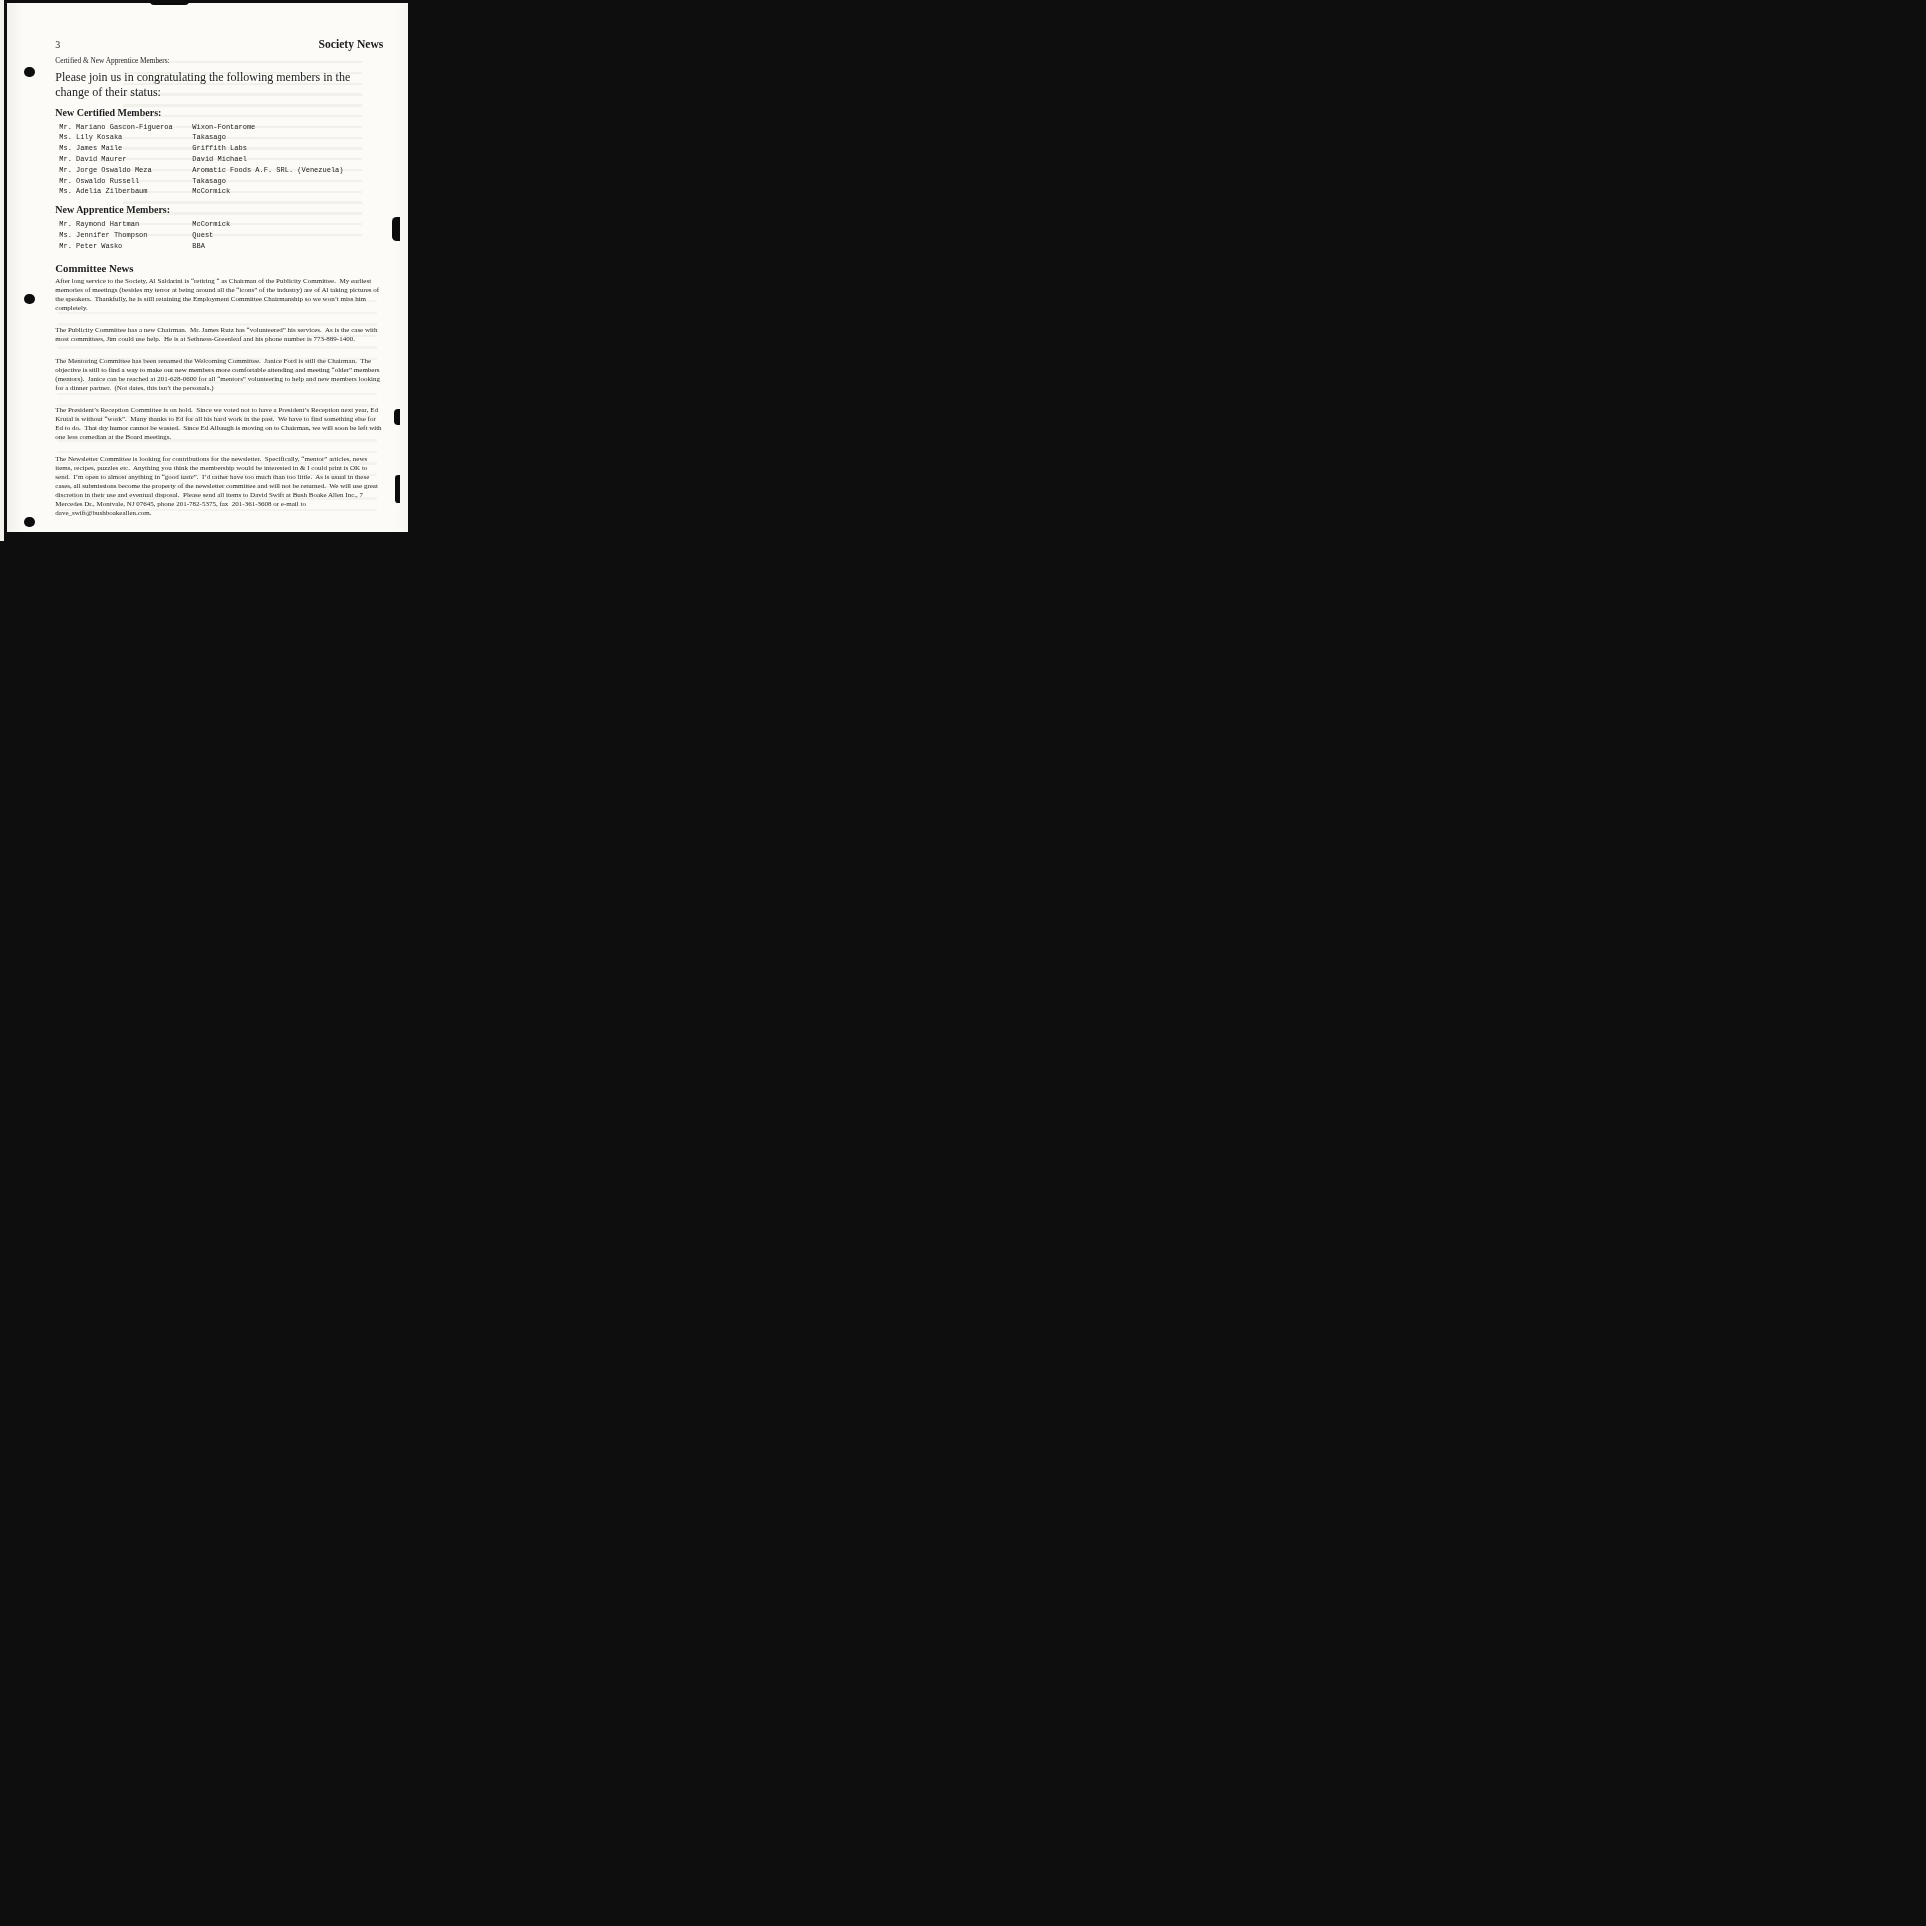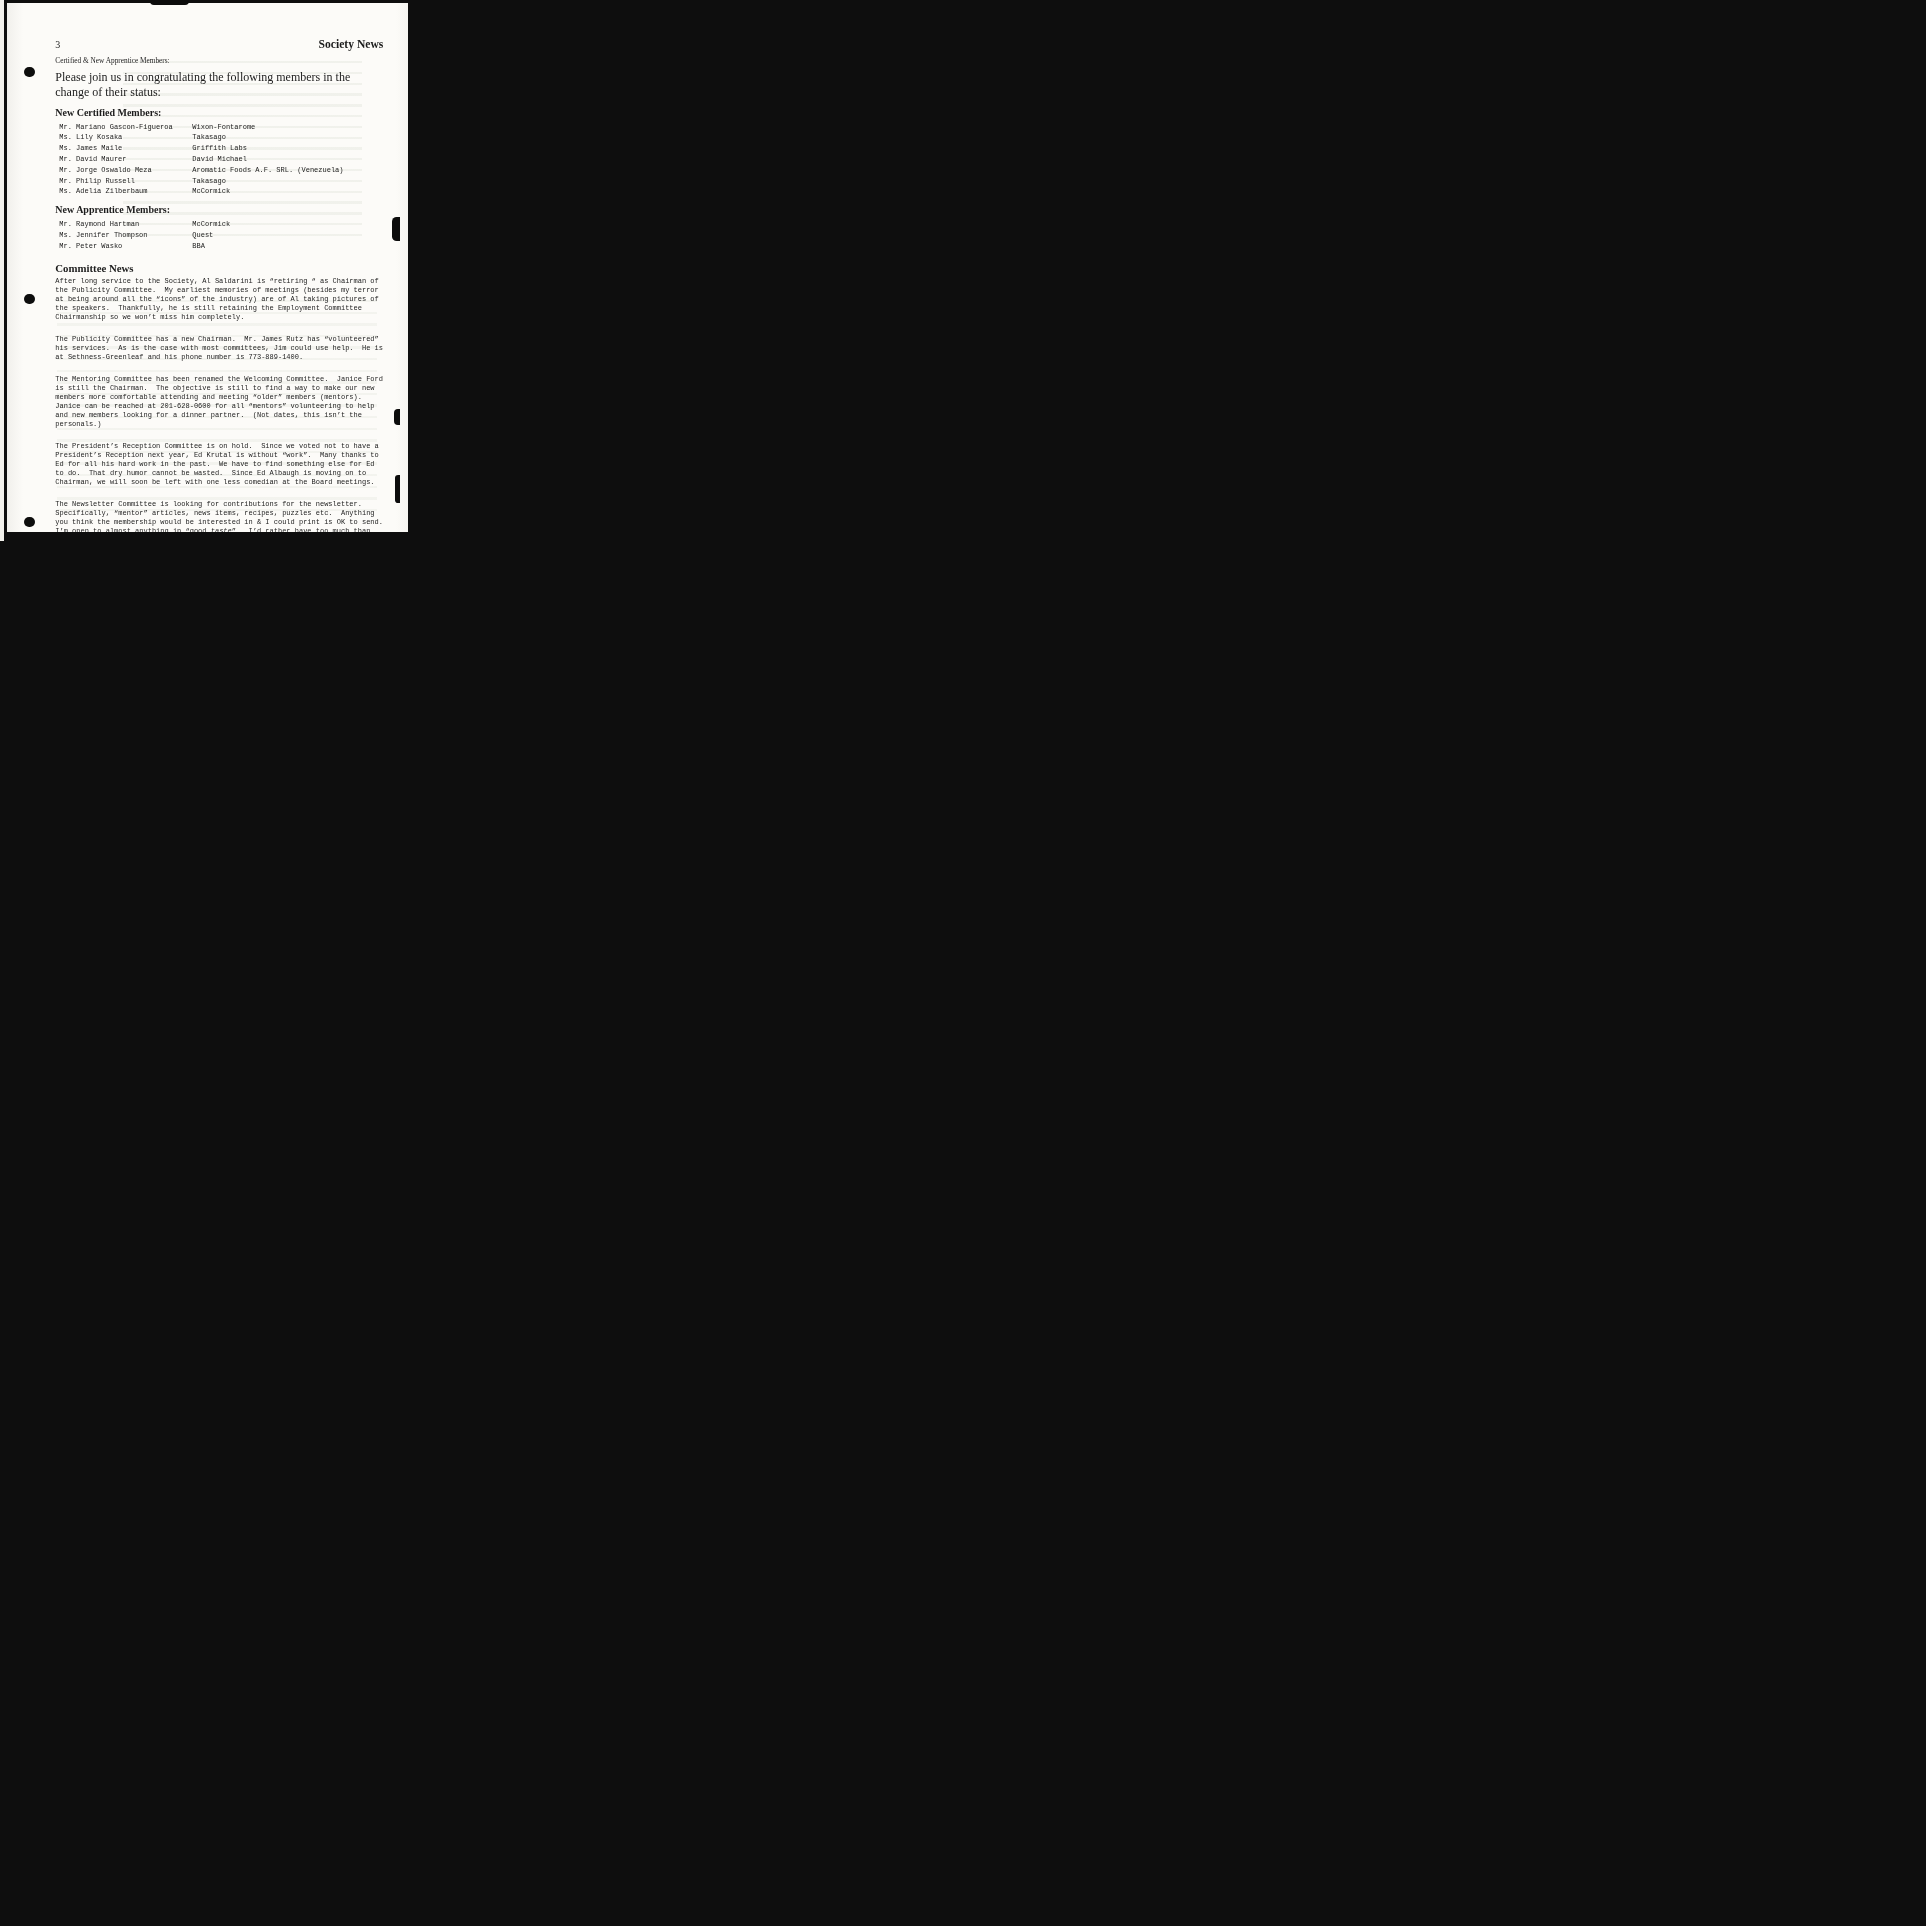--- a/index.html
+++ b/index.html
@@ -68,21 +68,20 @@
   .member-row {
     display: grid; grid-template-columns: 133px 1fr;
     font-size: 7px; line-height: 10.8px;
   }
   .committee-title {
     font-size: 10.8px; font-weight: bold; margin: 10.8px 0 2.3px 0;
   }
   .body-p {
     font-size: 7px; line-height: 9px; margin: 0 0 13px 0;
     white-space: pre-wrap;
-    font-family: Liberation Mono, monospace;
   }
   .body-p:last-child { margin-bottom: 0; }
   .body-p em { font-style: italic; }
 </style>
 </head>
 <body>
 
 <div class="edge-strip"></div>
 
 <div class="paper">
@@ -122,21 +121,21 @@
       </div>
       <div class="member-row">
         <span>Mr. David Maurer</span>
         <span>David Michael</span>
       </div>
       <div class="member-row">
         <span>Mr. Jorge Oswaldo Meza</span>
         <span>Aromatic Foods A.F. SRL. (Venezuela)</span>
       </div>
       <div class="member-row">
-        <span>Mr. Philip Russell</span>
+        <span>Mr. Oswaldo Russell</span>
         <span>Takasago</span>
       </div>
       <div class="member-row">
         <span>Ms. Adelia Zilberbaum</span>
         <span>McCormick</span>
       </div>
     </div>
 
     <div class="sub-title">New Apprentice Members:</div>
 

